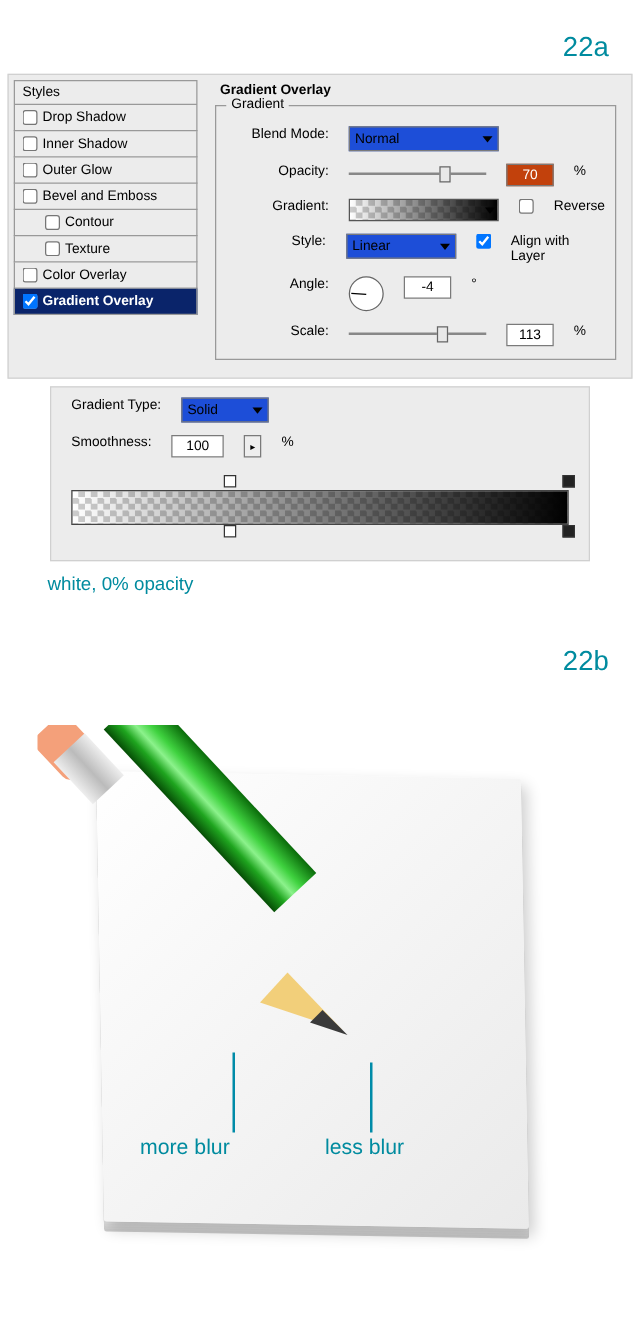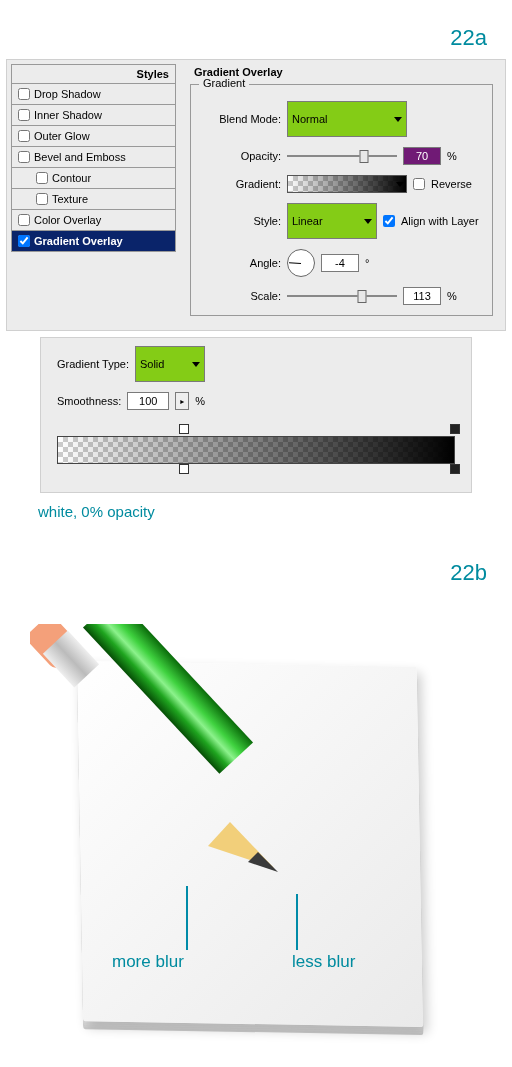--- a/index.html
+++ b/index.html
@@ -27,22 +27,21 @@
     gap: 6px;
   }
   .styles-col {
     width: 165px;
     background: #ececec;
   }
   .styles-header {
     border: 1px solid #999;
     background: #ececec;
     padding: 3px 6px;
-    font-weight: bold;
-    text-align: right;
+    font-weight: normal;
   }
   .blending-opts {
     border-left: 1px solid #999;
     border-right: 1px solid #999;
     border-bottom: 1px solid #999;
     padding: 4px 6px;
   }
   .style-item {
     border-left: 1px solid #999;
     border-right: 1px solid #999;
@@ -71,32 +70,31 @@
   .fieldset-title {
     position: absolute;
     top: -8px; left: 8px;
     background: #ececec;
     padding: 0 4px;
     font-weight: normal;
     text-align: right;
   }
   .row {
     display: flex;
-    align-items: center;
-    gap: 6px;
+    gap: 16px;
     margin-top: 10px;
   }
   .row-label {
     width: 82px;
     text-align: right;
   }
   .dropdown {
-    background: #84cc16;
+    background: #1d4ed8;
     border: 1px solid #7a7a7a;
-    height: 36px;
+    height: 20px;
     display: flex;
     align-items: center;
     justify-content: space-between;
     padding: 0 4px;
     width: 120px;
     font-size: 11px;
   }
   .dd-arrow {
     width:0;height:0;
     border-left:4px solid transparent;
@@ -119,21 +117,21 @@
     width:9px;height:13px;
     background:#e8e8e8;border:1px solid #666;
     transform:translateX(-50%);
   }
   .numbox {
     background:#fff;border:1px solid #7a7a7a;
     width:38px;height:18px;
     display:flex;align-items:center;justify-content:center;
     font-size:11px;
   }
-  .numbox.sel { background:#701a75;color:#fff;}
+  .numbox.sel { background:#c2410c;color:#fff;}
   .grad-preview {
     width: 120px; height: 18px;
     border:1px solid #555;
     background:
       linear-gradient(to right, rgba(255,255,255,0), #000),
       repeating-conic-gradient(#ccc 0 25%, #fff 0 50%) 0 0/10px 10px;
     display:flex;align-items:center;justify-content:flex-end;
   }
   .chk { width:12px;height:12px; }
   .angle-circle {
@@ -396,14 +394,14 @@
         <stop offset="0.35" stop-color="#3fd23f"></stop>
         <stop offset="0.55" stop-color="#8cf28c"></stop>
         <stop offset="0.75" stop-color="#1fa51f"></stop>
         <stop offset="1" stop-color="#064d06"></stop>
       </linearGradient>
     </defs>
   </svg>
   <div class="blur-line" style="left:186px;top:282px;height:64px;"></div>
   <div class="blur-line" style="left:296px;top:290px;height:56px;"></div>
   <div class="blur-label" style="left:112px;top:348px;">more blur</div>
-  <div class="blur-label" style="left:260px;top:348px;margin-left:32px;">less blur</div>
+  <div class="blur-label" style="left:260px;top:348px;">less blur</div>
 </div>
 
 </body></html>

